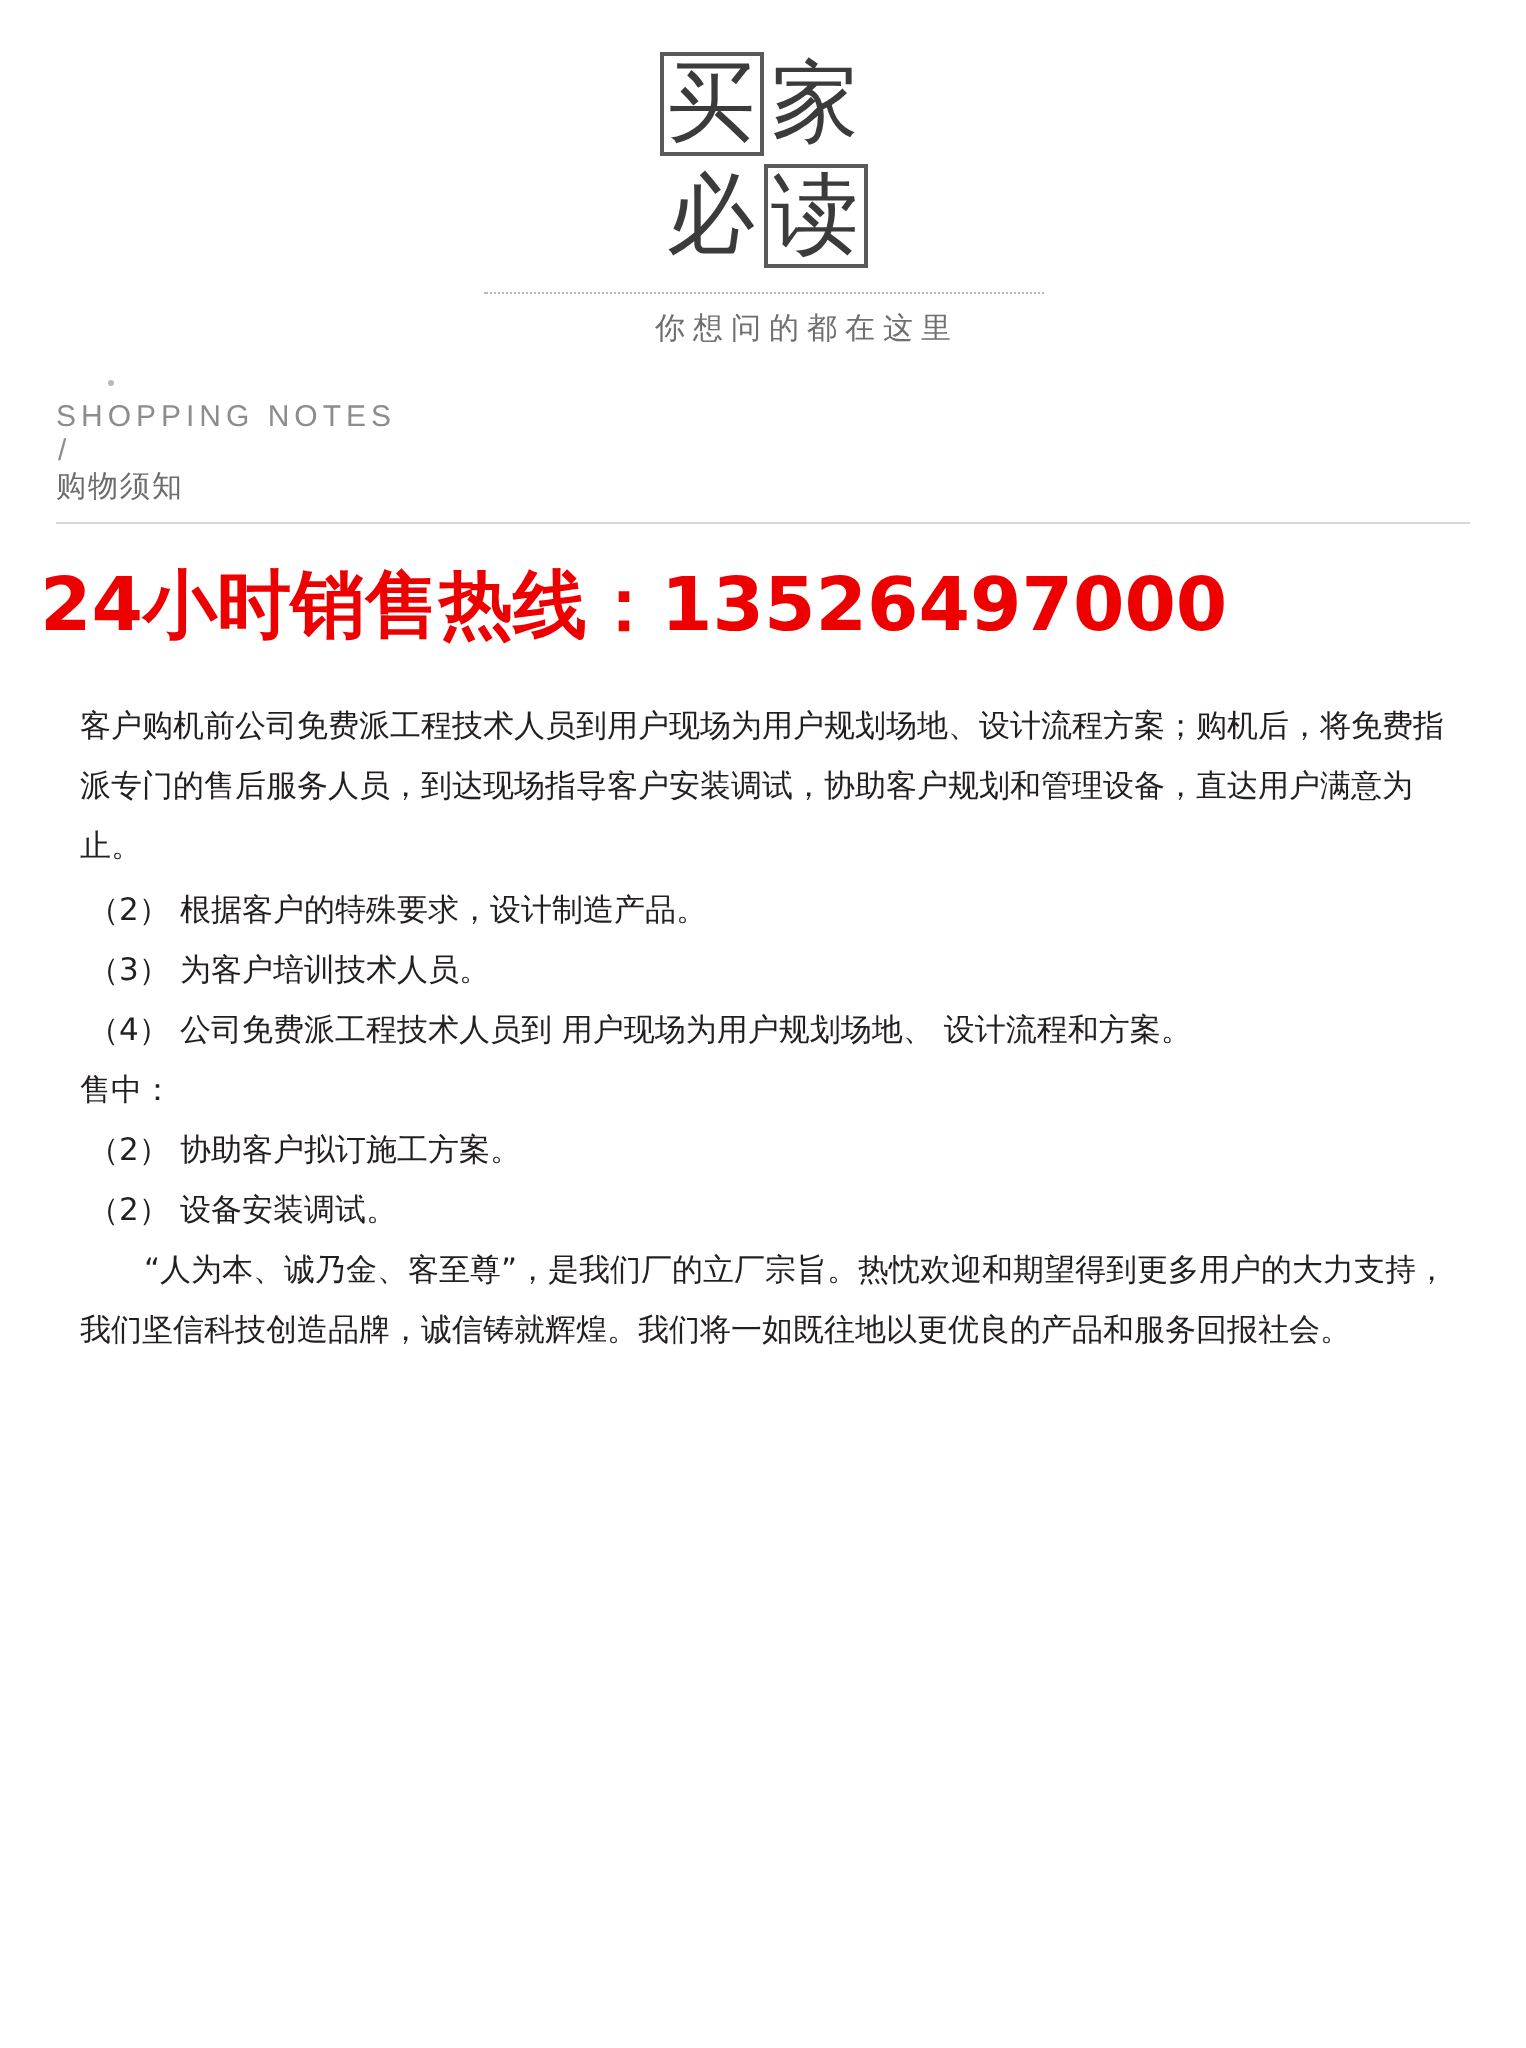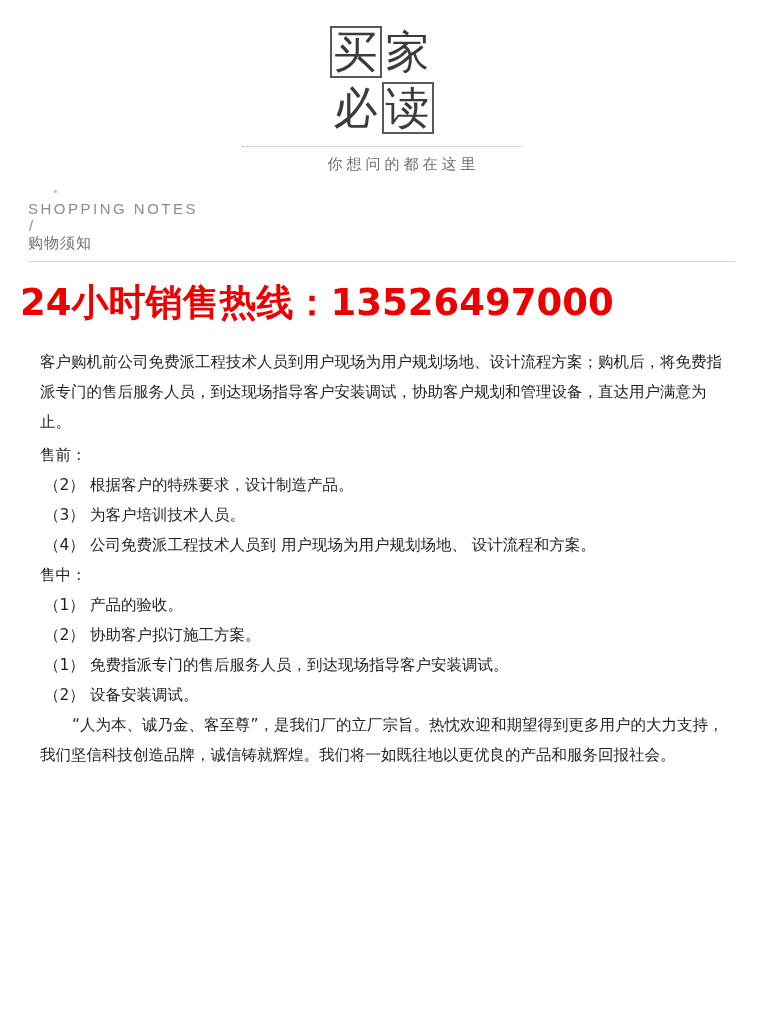--- a/index.html
+++ b/index.html
@@ -122,21 +122,20 @@
   .body-copy {
     margin: 22px 30px 0 40px;
     font-size: 15.5px;
     line-height: 30px;
     color: #231f20;
     font-family: "DejaVu Sans", "Liberation Sans", sans-serif;
   }
   .para {
     text-indent: 0;
     margin: 0 0 15px 0;
-    font-family: Liberation Mono, monospace;
   }
   .para.intro {
     margin-bottom: 2px;
   }
   .label-line {
     margin: 0;
   }
   .item-line {
     margin: 0;
     padding-left: 4px;
@@ -175,42 +174,35 @@
     <span class="section-slash">/</span>
     <span class="section-cn">购物须知</span>
   </div>
 
   <div class="hotline">24小时销售热线：13526497000</div>
 
   <div class="body-copy">
 
     <p class="para intro">客户购机前公司免费派工程技术人员到用户现场为用户规划场地、设计流程方案；购机后，将免费指派专门的售后服务人员，到达现场指导客户安装调试，协助客户规划和管理设备，直达用户满意为止。</p>
 
-    <p class="label-line">售前：</p>
     <p class="item-line">
       <span class="item-num">（2）</span><span>根据客户的特殊要求，设计制造产品。</span>
     </p>
     <p class="item-line">
       <span class="item-num">（3）</span><span>为客户培训技术人员。</span>
     </p>
     <p class="item-line">
       <span class="item-num">（4）</span><span>公司免费派工程技术人员到 用户现场为用户规划场地、 设计流程和方案。</span>
     </p>
 
     <p class="label-line">售中：</p>
     <p class="item-line">
-      <span class="item-num">（1）</span><span>产品的验收。</span>
-    </p>
-    <p class="item-line">
       <span class="item-num">（2）</span><span>协助客户拟订施工方案。</span>
     </p>
 
-    <p class="item-line">
-      <span class="item-num">（1）</span><span>免费指派专门的售后服务人员，到达现场指导客户安装调试。</span>
-    </p>
     <p class="item-line">
       <span class="item-num">（2）</span><span>设备安装调试。</span>
     </p>
 
     <p class="closing">“人为本、诚乃金、客至尊”，是我们厂的立厂宗旨。热忱欢迎和期望得到更多用户的大力支持，我们坚信科技创造品牌，诚信铸就辉煌。我们将一如既往地以更优良的产品和服务回报社会。</p>
   </div>
 
 </div>
 
 </body></html>

